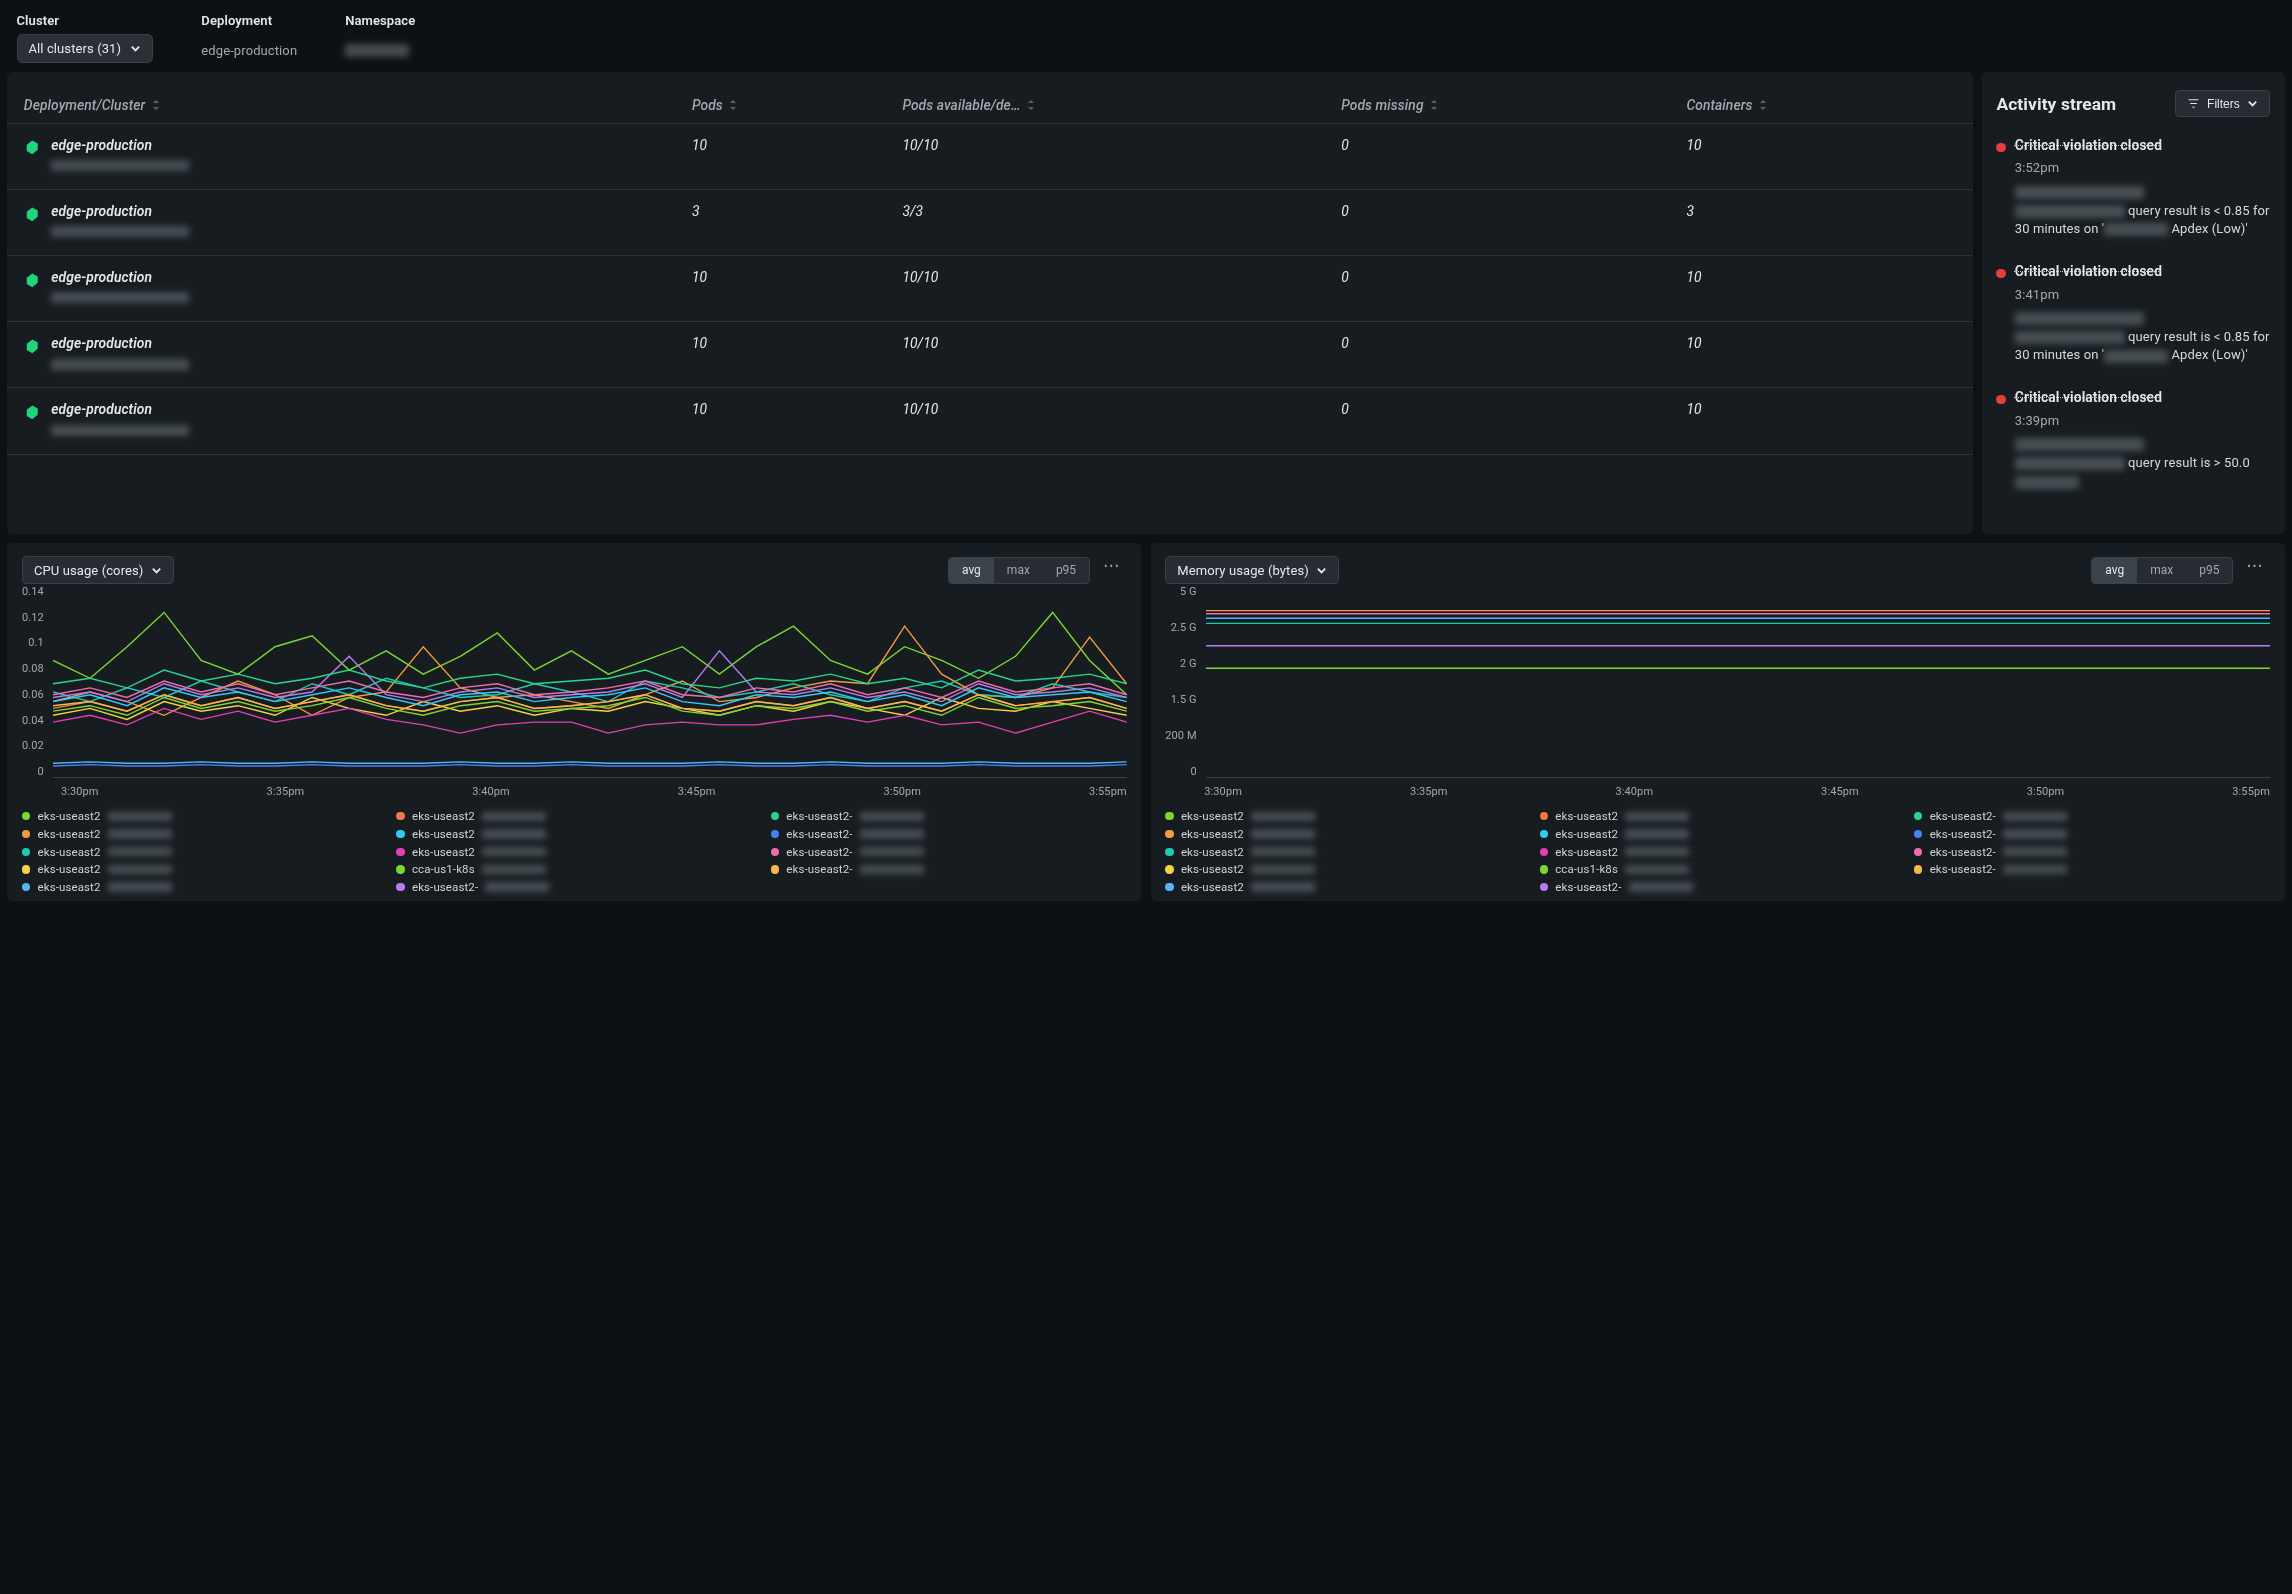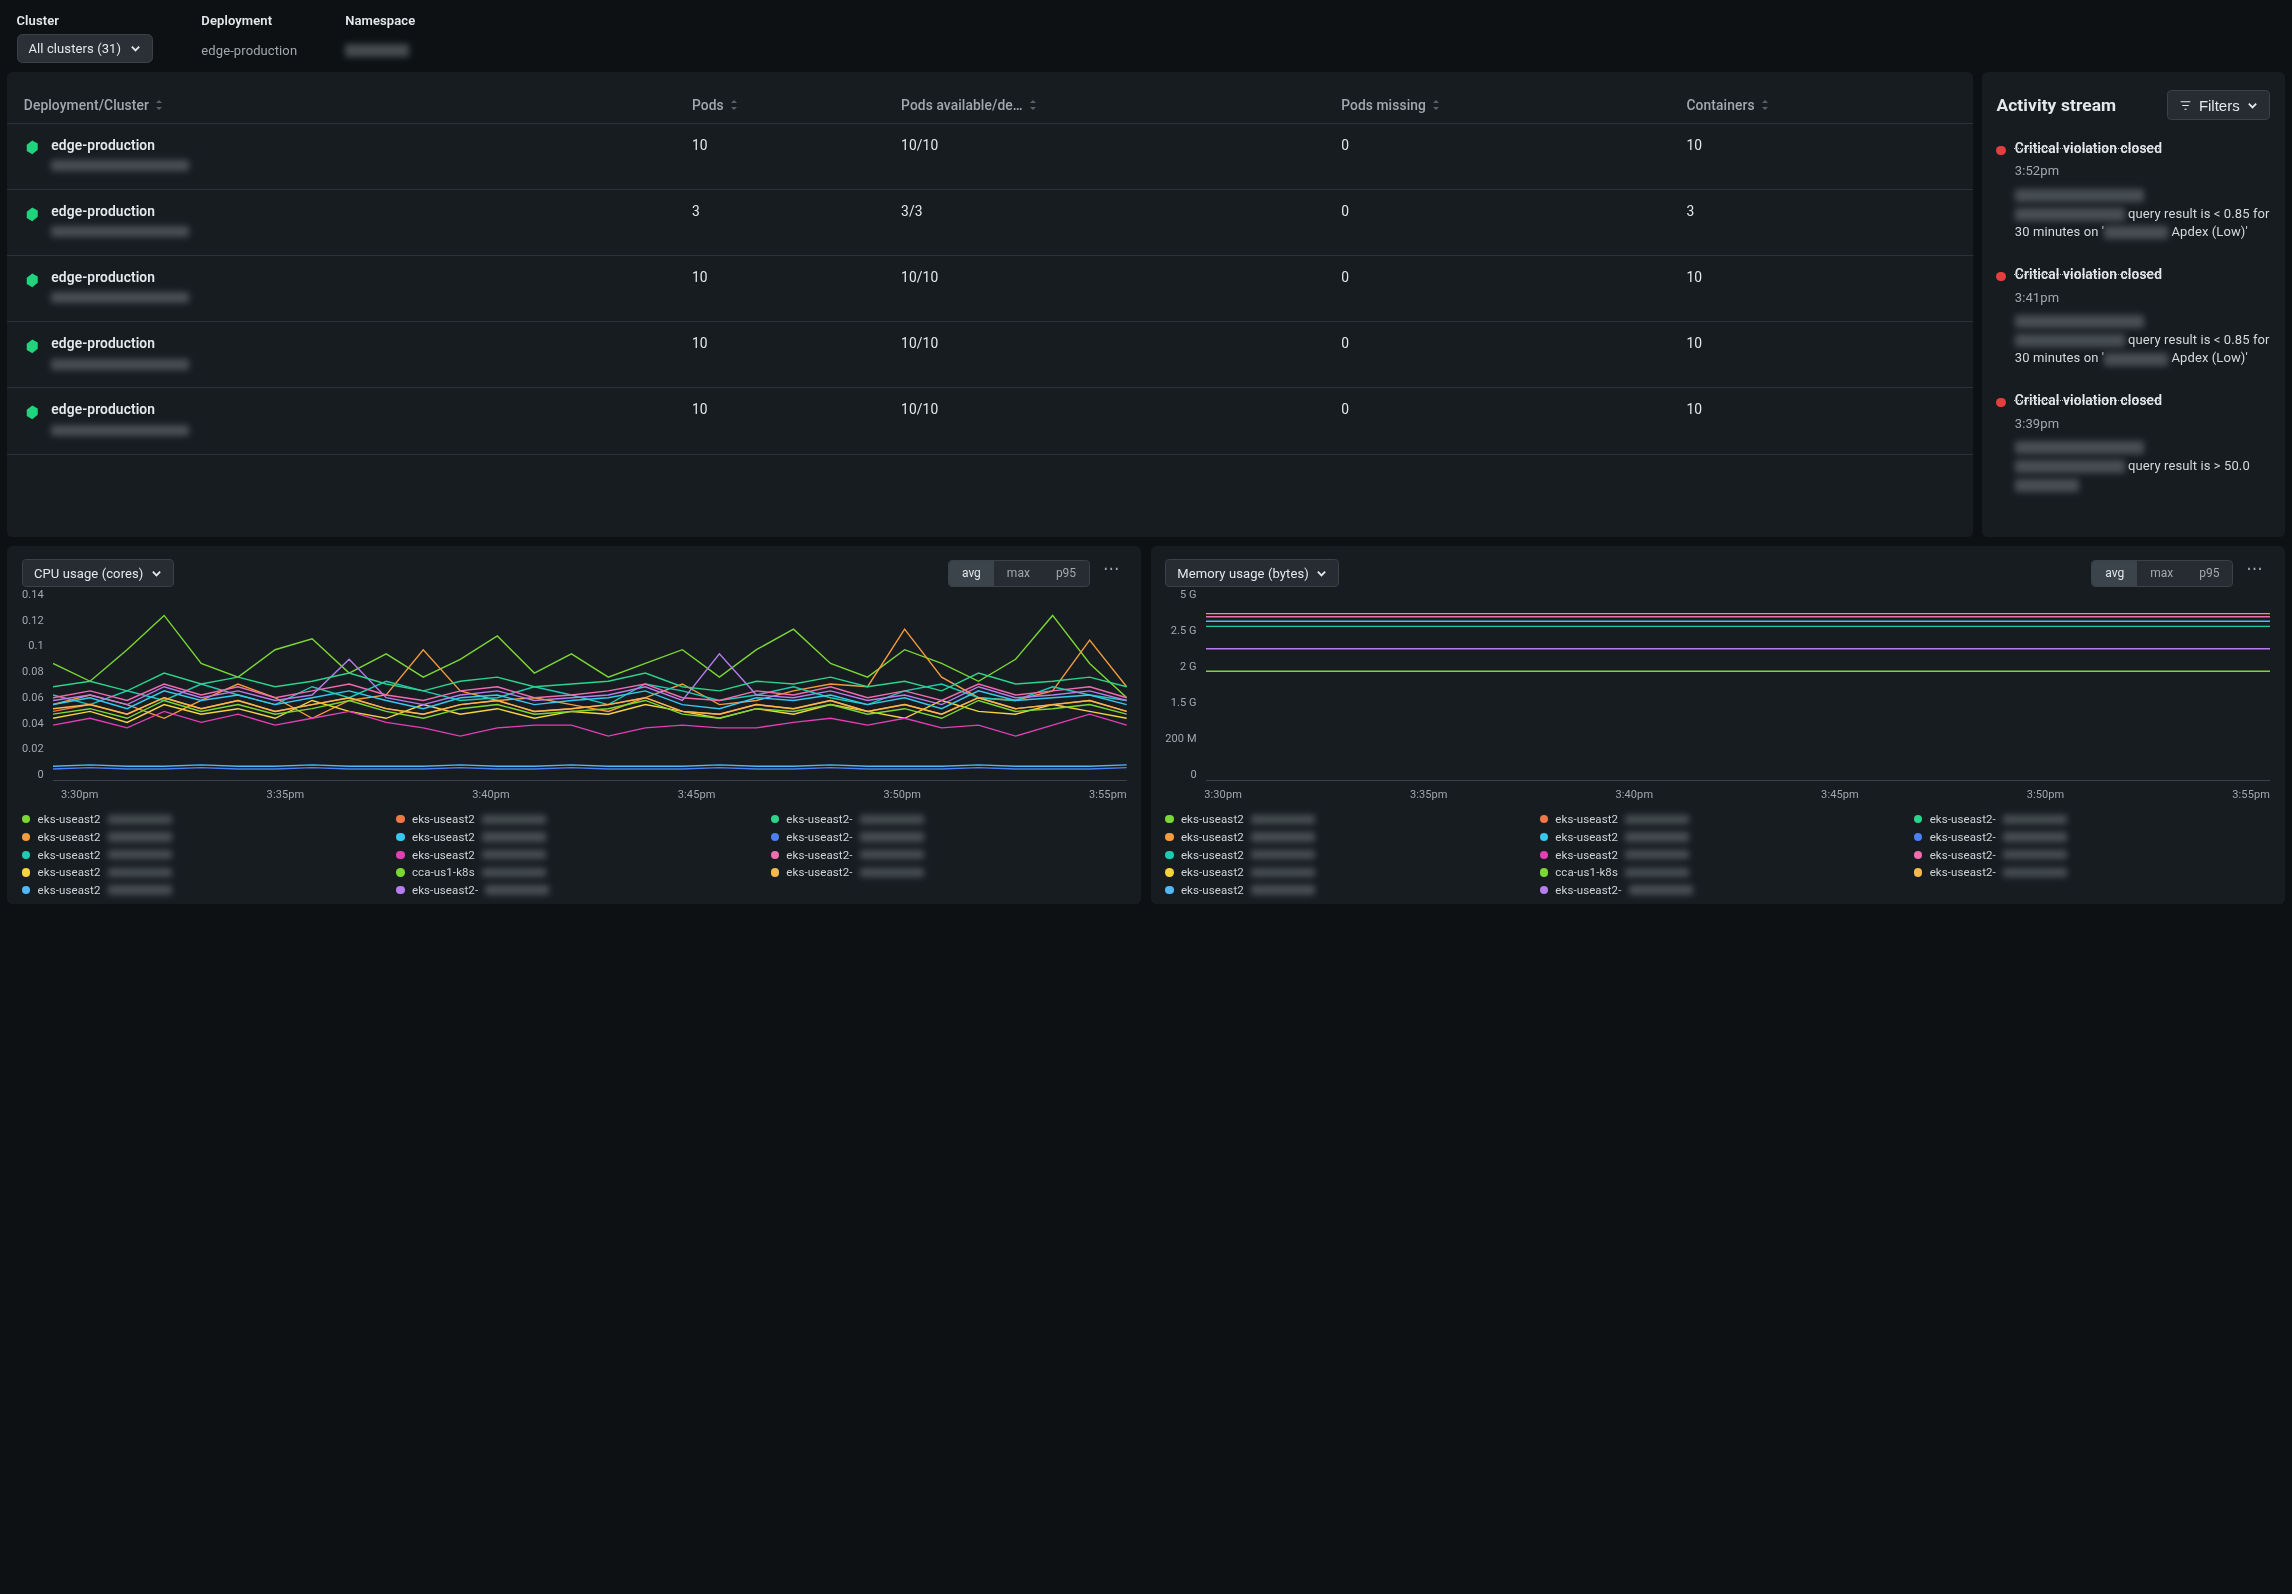--- a/index.html
+++ b/index.html
@@ -54,21 +54,21 @@
     gap:9.2px;
     padding:0 7.3px 7.3px;
   }
   .panel{background:var(--panel);border-radius:5.5px;}
 
   
   .dep-panel{padding:16.5px 0 0;}
   .dep-head{display:flex;align-items:center;gap:9.2px;padding:0 18.4px 14.7px;font-size:15.6px;font-weight:700;}
   .dep-head .ico{width:18.4px;height:18.4px;stroke:var(--text);fill:none;stroke-width:1.6;}
   table.dep{
-    width:100%;border-collapse:collapse;font-size:13.8px;
+    width:100%;border-collapse:collapse;font-size:13.8px;font-style:italic;
   }
   table.dep thead th{
     text-align:left;font-weight:500;color:var(--text-dim);
     padding:9.2px 16.5px;border-bottom:0.9px solid var(--border);
     white-space:nowrap;
   }
   table.dep thead th .sorter{
     display:inline-block;margin-left:7.3px;opacity:.55;position:relative;width:9.2px;height:11px;
   }
   .sorter::before,.sorter::after{content:"";position:absolute;left:0;border:3.7px solid transparent;}
@@ -80,21 +80,21 @@
   .dep-sub{margin-top:5.5px;}
   .dep-sub .redacted{height:11px;width:138px;}
 
   
   .activity{padding:18.4px 14.7px;}
   .act-head{display:flex;justify-content:space-between;align-items:center;margin-bottom:20px;}
   .act-head h2{margin:0;font-size:17.4px;font-weight:700;}
   .filters-btn{
     display:flex;align-items:center;gap:7.3px;
     background:#262c32;border:0.9px solid #3a4249;color:var(--text);
-    border-radius:4.6px;padding:5.5px 11px;cursor:pointer;font-size:15px;
+    border-radius:4.6px;padding:5.5px 11px;cursor:pointer;font-size:12px;
   }
   .event{display:flex;gap:9.2px;margin-bottom:24px;}
   .dot{width:9.2px;height:9.2px;border-radius:50%;margin-top:5.5px;flex-shrink:0;}
   .dot.red{background:var(--red);}
   .ev-body{flex:1;}
   .ev-line1{display:flex;justify-content:space-between;gap:7.3px;flex-direction:column;}
   .ev-title{font-size:13.8px;text-decoration:line-through dotted 0.9px #c9cdd1; text-decoration-thickness:0.9px; text-underline-offset:-45%;text-decoration-skip-ink:none;color:#e6e8eb;font-weight:600;text-decoration-line:line-through;}
   .ev-time{color:var(--text-dim);font-size:13px;}
   .ev-desc{margin-top:7.3px;color:#d6d9dc;font-size:13px;line-height:1.45;}
   .ev-desc .redacted{vertical-align:middle;}

